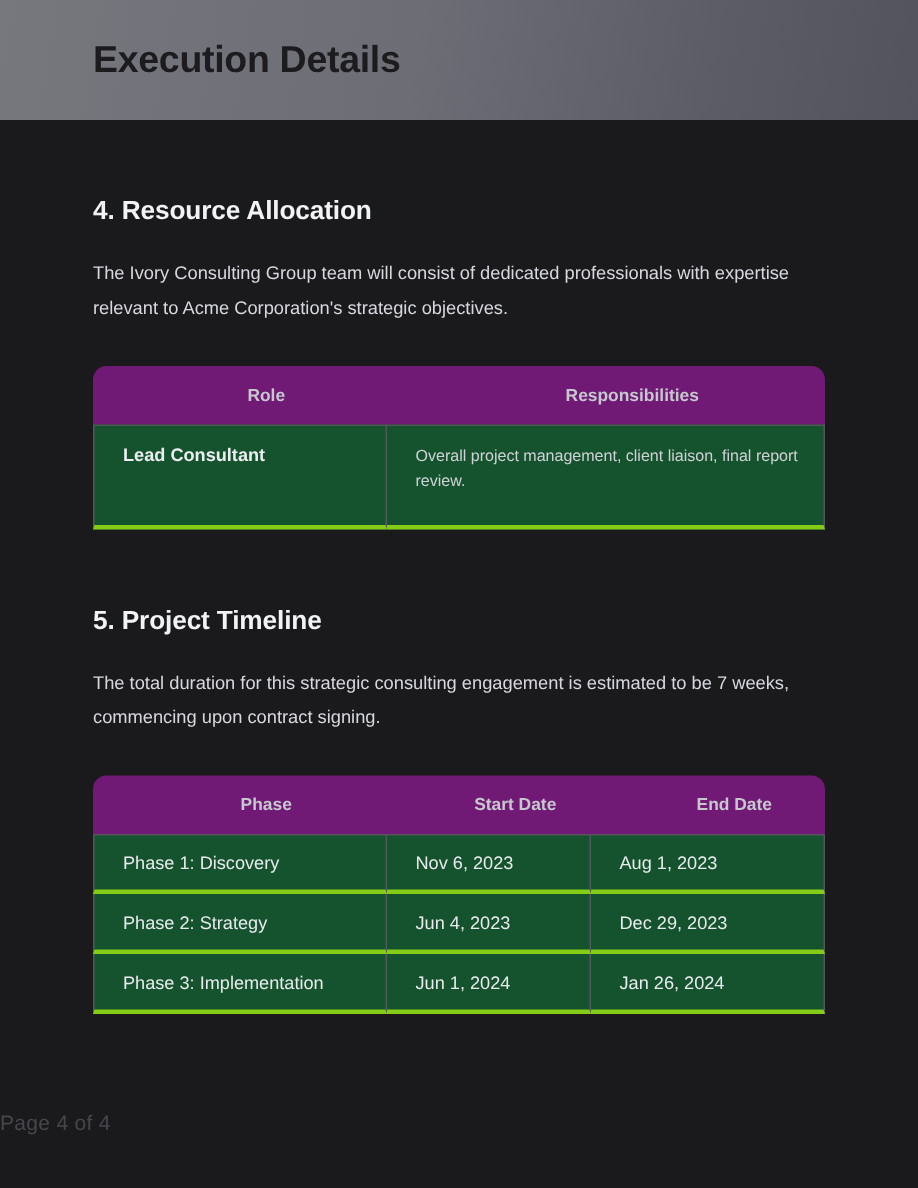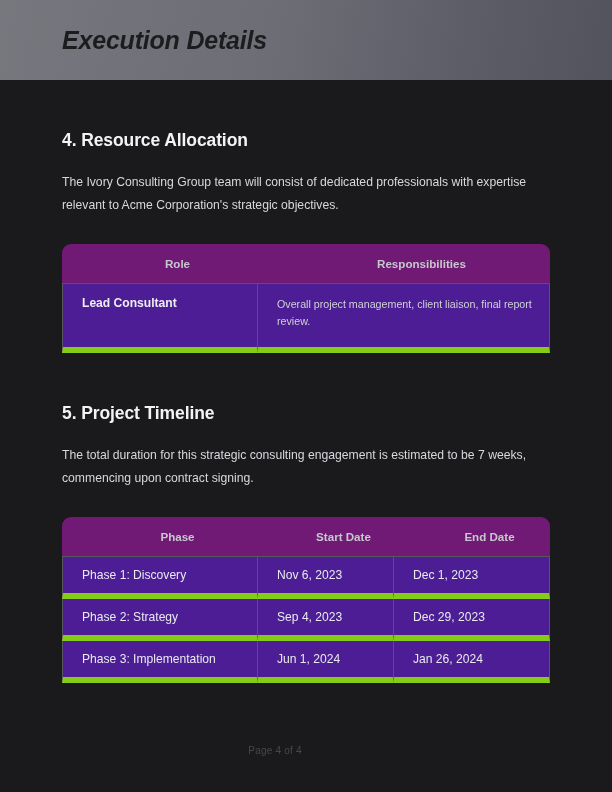--- a/index.html
+++ b/index.html
@@ -32,21 +32,20 @@
     align-items: center;
     box-sizing: border-box;
     padding-left: 62px;
   }
   .banner-title {
     font-size: 25px;
     font-weight: 700;
     letter-spacing: -0.2px;
     color: #1c1c1f;
     line-height: 1;
-    font-style: italic;
   }
 
   
   .content {
     padding: 0 62px;
     box-sizing: border-box;
   }
 
   .section-heading {
     font-size: 17.5px;
@@ -83,23 +82,23 @@
     padding: 13px 0 13px 35px;
     border: none;
   }
   .data-table thead tr th:first-child {
     border-top-left-radius: 9px;
   }
   .data-table thead tr th:last-child {
     border-top-right-radius: 9px;
   }
   .data-table td {
-    background: #4c1d95;
+    background: #14532d;
     border-right: 1px solid #55575d;
-    border-bottom: 6px solid #84cc16;
+    border-bottom: 3px solid #84cc16;
     vertical-align: top;
     box-sizing: border-box;
     margin-left: 33px;
   }
   .data-table td:first-child {
     border-left: 1px solid #55575d;
   }
   .data-table tbody tr:first-child td {
     border-top: 1px solid #55575d;
   }
@@ -125,22 +124,22 @@
     font-size: 12.1px;
     vertical-align: middle;
   }
 
   
   .page-footer {
     position: absolute;
     left: 0;
     right: 62px;
     bottom: 36px;
-    text-align: center;
-    font-size: 10px;
+    text-align: left;
+    font-size: 14px;
     color: #46474b;
     letter-spacing: 0.2px;
   }
 </style>
 </head>
 <body>
 
 <div class="page">
 
   <div class="banner">
@@ -184,25 +183,25 @@
         <tr>
           <th>Phase</th>
           <th>Start Date</th>
           <th>End Date</th>
         </tr>
       </thead>
       <tbody>
         <tr>
           <td>Phase 1: Discovery</td>
           <td>Nov 6, 2023</td>
-          <td>Dec 1, 2023</td>
+          <td>Aug 1, 2023</td>
         </tr>
         <tr>
           <td>Phase 2: Strategy</td>
-          <td>Sep 4, 2023</td>
+          <td>Jun 4, 2023</td>
           <td>Dec 29, 2023</td>
         </tr>
         <tr>
           <td>Phase 3: Implementation</td>
           <td>Jun 1, 2024</td>
           <td>Jan 26, 2024</td>
         </tr>
       </tbody>
     </table>
 

